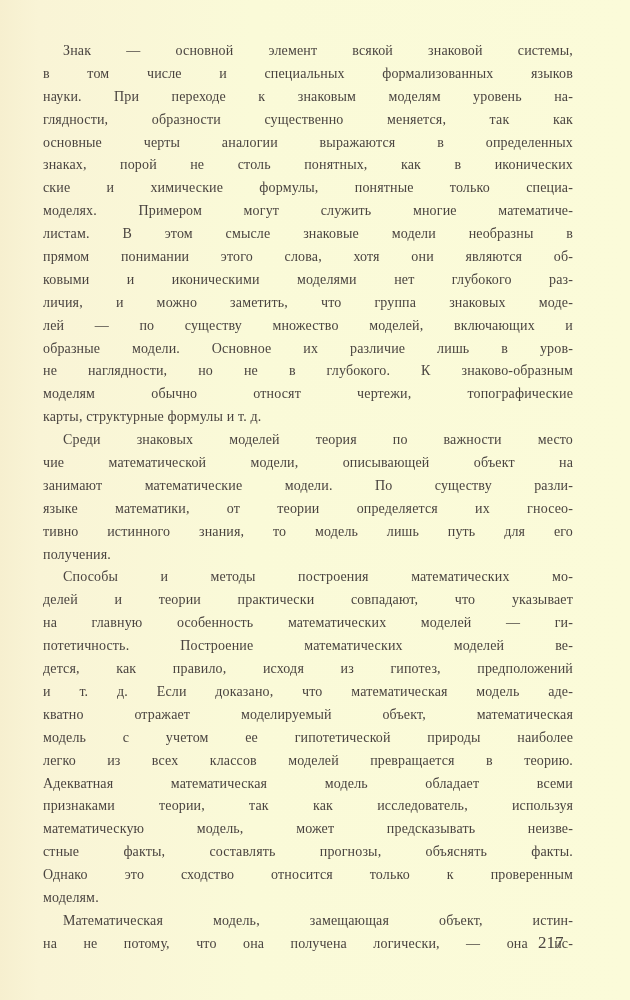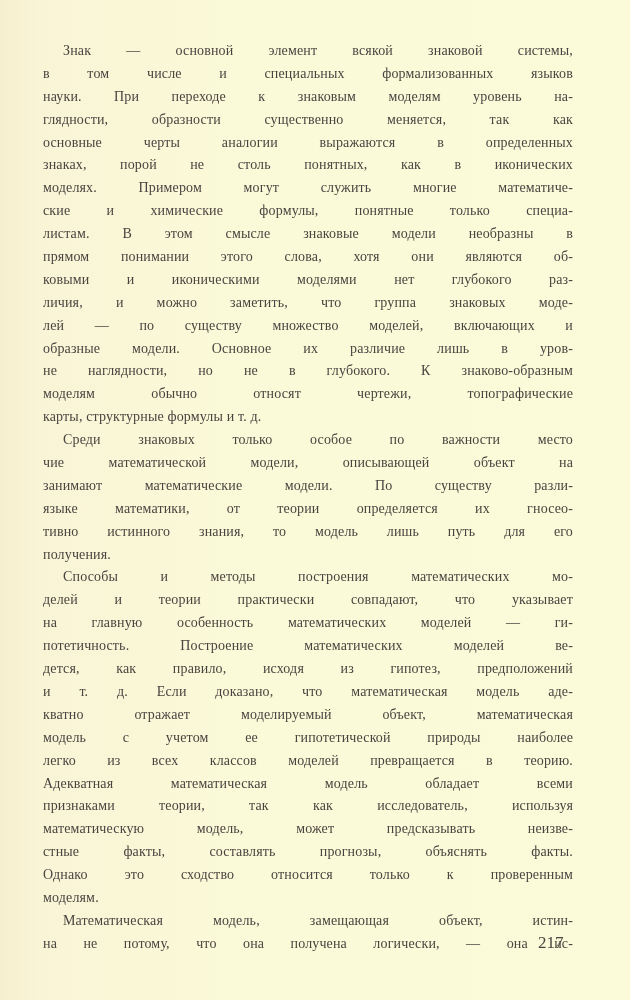--- a/index.html
+++ b/index.html
@@ -30,34 +30,34 @@
 <body>
 
 <div class="page">
   <div>
     <span class="line indent">Знак — основной элемент всякой знаковой системы,</span>
     <span class="line">в том числе и специальных формализованных языков</span>
     <span class="line">науки. При переходе к знаковым моделям уровень на-</span>
     <span class="line">глядности, образности существенно меняется, так как</span>
     <span class="line">основные черты аналогии выражаются в определенных</span>
     <span class="line">знаках, порой не столь понятных, как в иконических</span>
+    <span class="line">ские и химические формулы, понятные только специа-</span>
     <span class="line">моделях. Примером могут служить многие математиче-</span>
-    <span class="line">ские и химические формулы, понятные только специа-</span>
     <span class="line">листам. В этом смысле знаковые модели необразны в</span>
     <span class="line">прямом понимании этого слова, хотя они являются об-</span>
     <span class="line">ковыми и иконическими моделями нет глубокого раз-</span>
     <span class="line">личия, и можно заметить, что группа знаковых моде-</span>
     <span class="line">лей — по существу множество моделей, включающих и</span>
     <span class="line">образные модели. Основное их различие лишь в уров-</span>
     <span class="line">не наглядности, но не в глубокого. К знаково-образным</span>
     <span class="line">моделям обычно относят чертежи, топографические</span>
     <span class="line last">карты, структурные формулы и т. д.</span>
   </div>
   <div>
-    <span class="line indent">Среди знаковых только особое по важности место</span>
+    <span class="line indent">Среди знаковых моделей теория по важности место</span>
     <span class="line">чие математической модели, описывающей объект на</span>
     <span class="line">занимают математические модели. По существу разли-</span>
     <span class="line">языке математики, от теории определяется их гносео-</span>
     <span class="line">тивно истинного знания, то модель лишь путь для его</span>
     <span class="line last">получения.</span>
   </div>
   <div>
     <span class="line indent">Способы и методы построения математических мо-</span>
     <span class="line">делей и теории практически совпадают, что указывает</span>
     <span class="line">на главную особенность математических моделей — ги-</span>

